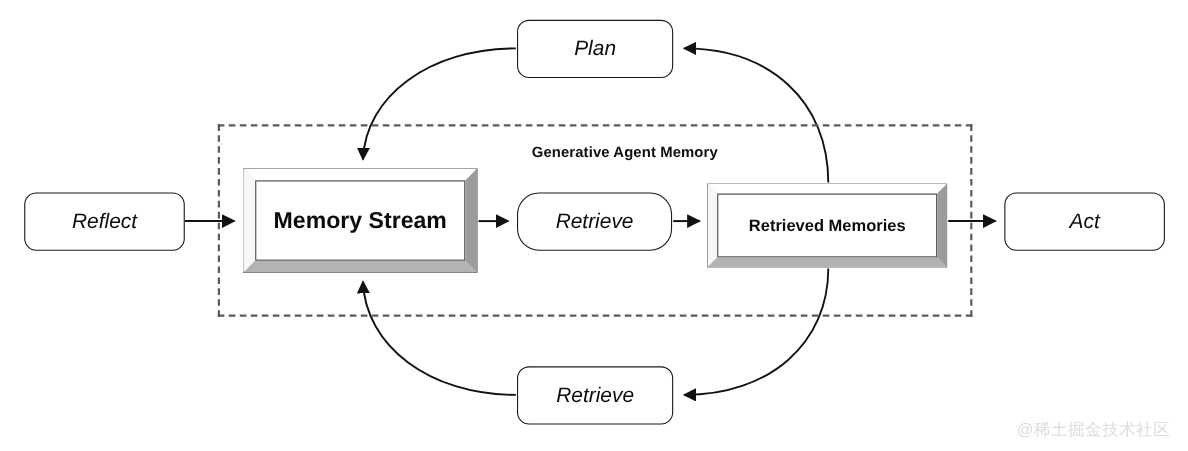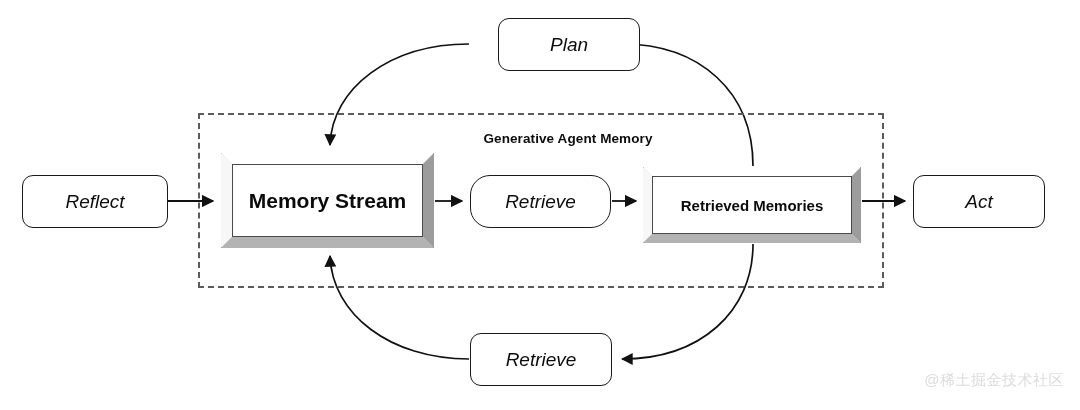--- a/index.html
+++ b/index.html
@@ -60,22 +60,22 @@
     display: flex;
     align-items: center;
     justify-content: center;
     font-style: italic;
     font-size: 19px;
     color: #0d0d0d;
     white-space: nowrap;
   }
   .node-perceive { left: 22px;  top: 175px; width: 146px; height: 53px; }
   .node-retrieve { left: 470px; top: 175px; width: 141px; height: 53px; border-radius: 20px; }
-  .node-act      { left: 913px; top: 175px; width: 132px; height: 53px; }
-  .node-plan     { left: 470px; top: 18px;  width: 142px; height: 53px; margin-left: 28px; }
+  .node-act      { left: 913px; top: 175px; width: 146px; height: 53px; }
+  .node-plan     { left: 470px; top: 18px;  width: 142px; height: 53px; }
   .node-reflect  { left: 470px; top: 333px; width: 142px; height: 53px; }
 
   
   .store {
     position: absolute;
     box-sizing: border-box;
   }
   .store .bevel-outer {
     position: absolute;
     inset: 0;
@@ -135,21 +135,21 @@
     clip-path: polygon(9px 0, 9px 76px, 0 67px, 0 9px); }
   .store-retrieved .bevel-bottom { left: 0; top: 67px; width: 218px; height: 9px;
     clip-path: polygon(9px 0, 209px 0, 218px 9px, 0 9px); }
   .store-retrieved .inner { left: 9px; top: 9px; width: 200px; height: 58px; }
   .store-retrieved .inner span { font-size: 15px; }
 
   
   .watermark {
     position: absolute;
     right: 16px;
-    bottom: 20px;
+    bottom: 10px;
     font-size: 15px;
     color: #dcdcdc;
     white-space: nowrap;
     letter-spacing: 0.5px;
   }
 </style>
 </head>
 <body>
 
 <div id="canvas">

